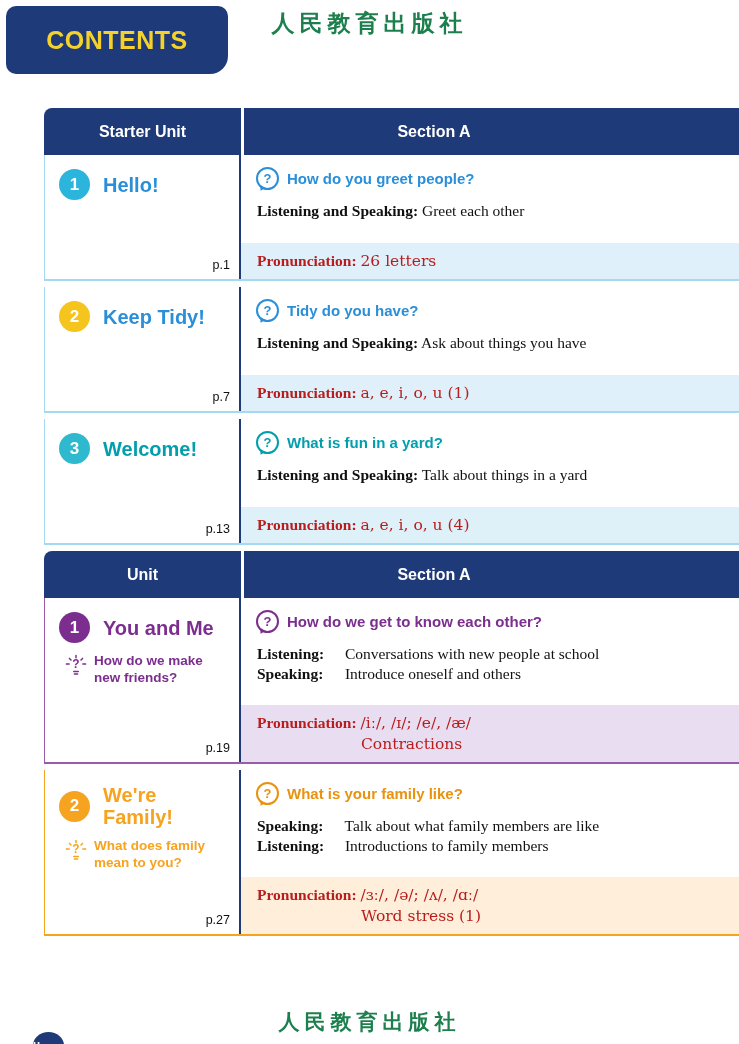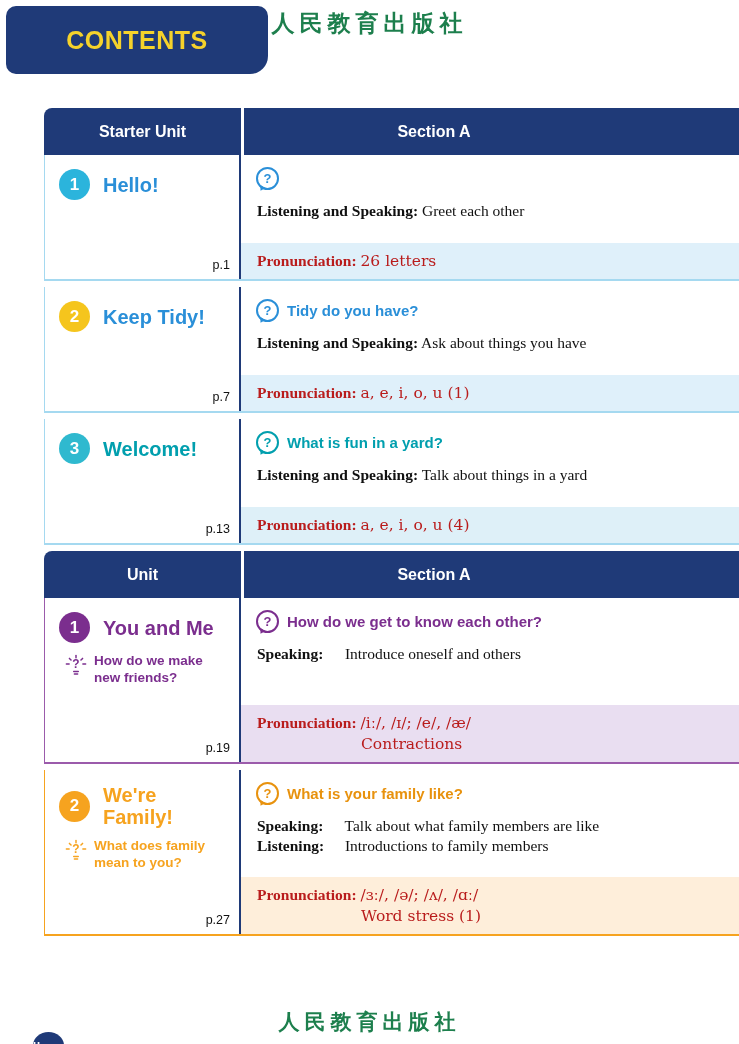--- a/index.html
+++ b/index.html
@@ -5,21 +5,21 @@
   html,body{margin:0;padding:0;}
   body{
     width:739px;height:1044px;position:relative;overflow:hidden;
     background:#ffffff;font-family:"Liberation Sans",sans-serif;
   }
   :root{
     --navy:#1f3a78;--yellow:#f5d22b;--green:#1d7f4d;
   }
   
   .contents-box{
-    position:absolute;left:6px;top:6px;width:262px;height:68px;
+    position:absolute;left:6px;top:6px;width:222px;height:68px;
     background:var(--navy);border-radius:10px 10px 18px 10px;
     display:flex;align-items:center;justify-content:center;
   }
   .contents-box span{color:var(--yellow);font-size:25px;font-weight:bold;letter-spacing:.5px;}
   .logo{
     position:absolute;left:50%;transform:translateX(-50%);
     color:var(--green);font-weight:bold;white-space:nowrap;
     font-family:"DejaVu Serif",serif;
   }
   .logo.top{top:8px;font-size:23px;letter-spacing:5px;}
@@ -126,20 +126,21 @@
       <div class="unit-head">
         <div class="num-circle">1</div>
         <div class="unit-title">Hello!</div>
       </div>
 
       <div class="page-label">p.1</div>
     </div>
     <div class="cell-right">
       <div class="q-line">
         <span class="qicon">?</span>
+        <span class="q-text">How do you greet people?</span>
       </div>
       <div class="body-lines">
               <div class="body-line"><b>Listening and Speaking:</b>  Greet each other</div>
             </div>
       <div class="pron-box">
         <div><b>Pronunciation:</b> <span class="pron-ipa">26 letters</span></div>
 
       </div>
     </div>
   </div>
@@ -222,20 +223,21 @@
         <div class="sub-text">How do we make new friends?</div>
       </div>
       <div class="page-label">p.19</div>
     </div>
     <div class="cell-right">
       <div class="q-line">
         <span class="qicon">?</span>
         <span class="q-text">How do we get to know each other?</span>
       </div>
       <div class="body-lines">
+              <div class="body-line"><b>Listening:</b>  Conversations with new people at school</div>
               <div class="body-line"><b>Speaking:</b>  Introduce oneself and others</div>
             </div>
       <div class="pron-box">
         <div><b>Pronunciation:</b> <span class="pron-ipa">/iː/, /ɪ/; /e/, /æ/</span></div>
         <div class="pron-line2">Contractions</div>
       </div>
     </div>
   </div>
 
   <div class="row multi" style="--circle: #f6a31f; --title: #f6a31f; --question: #e8920e; --box: #feeeda; --border: #f6a31f;">

